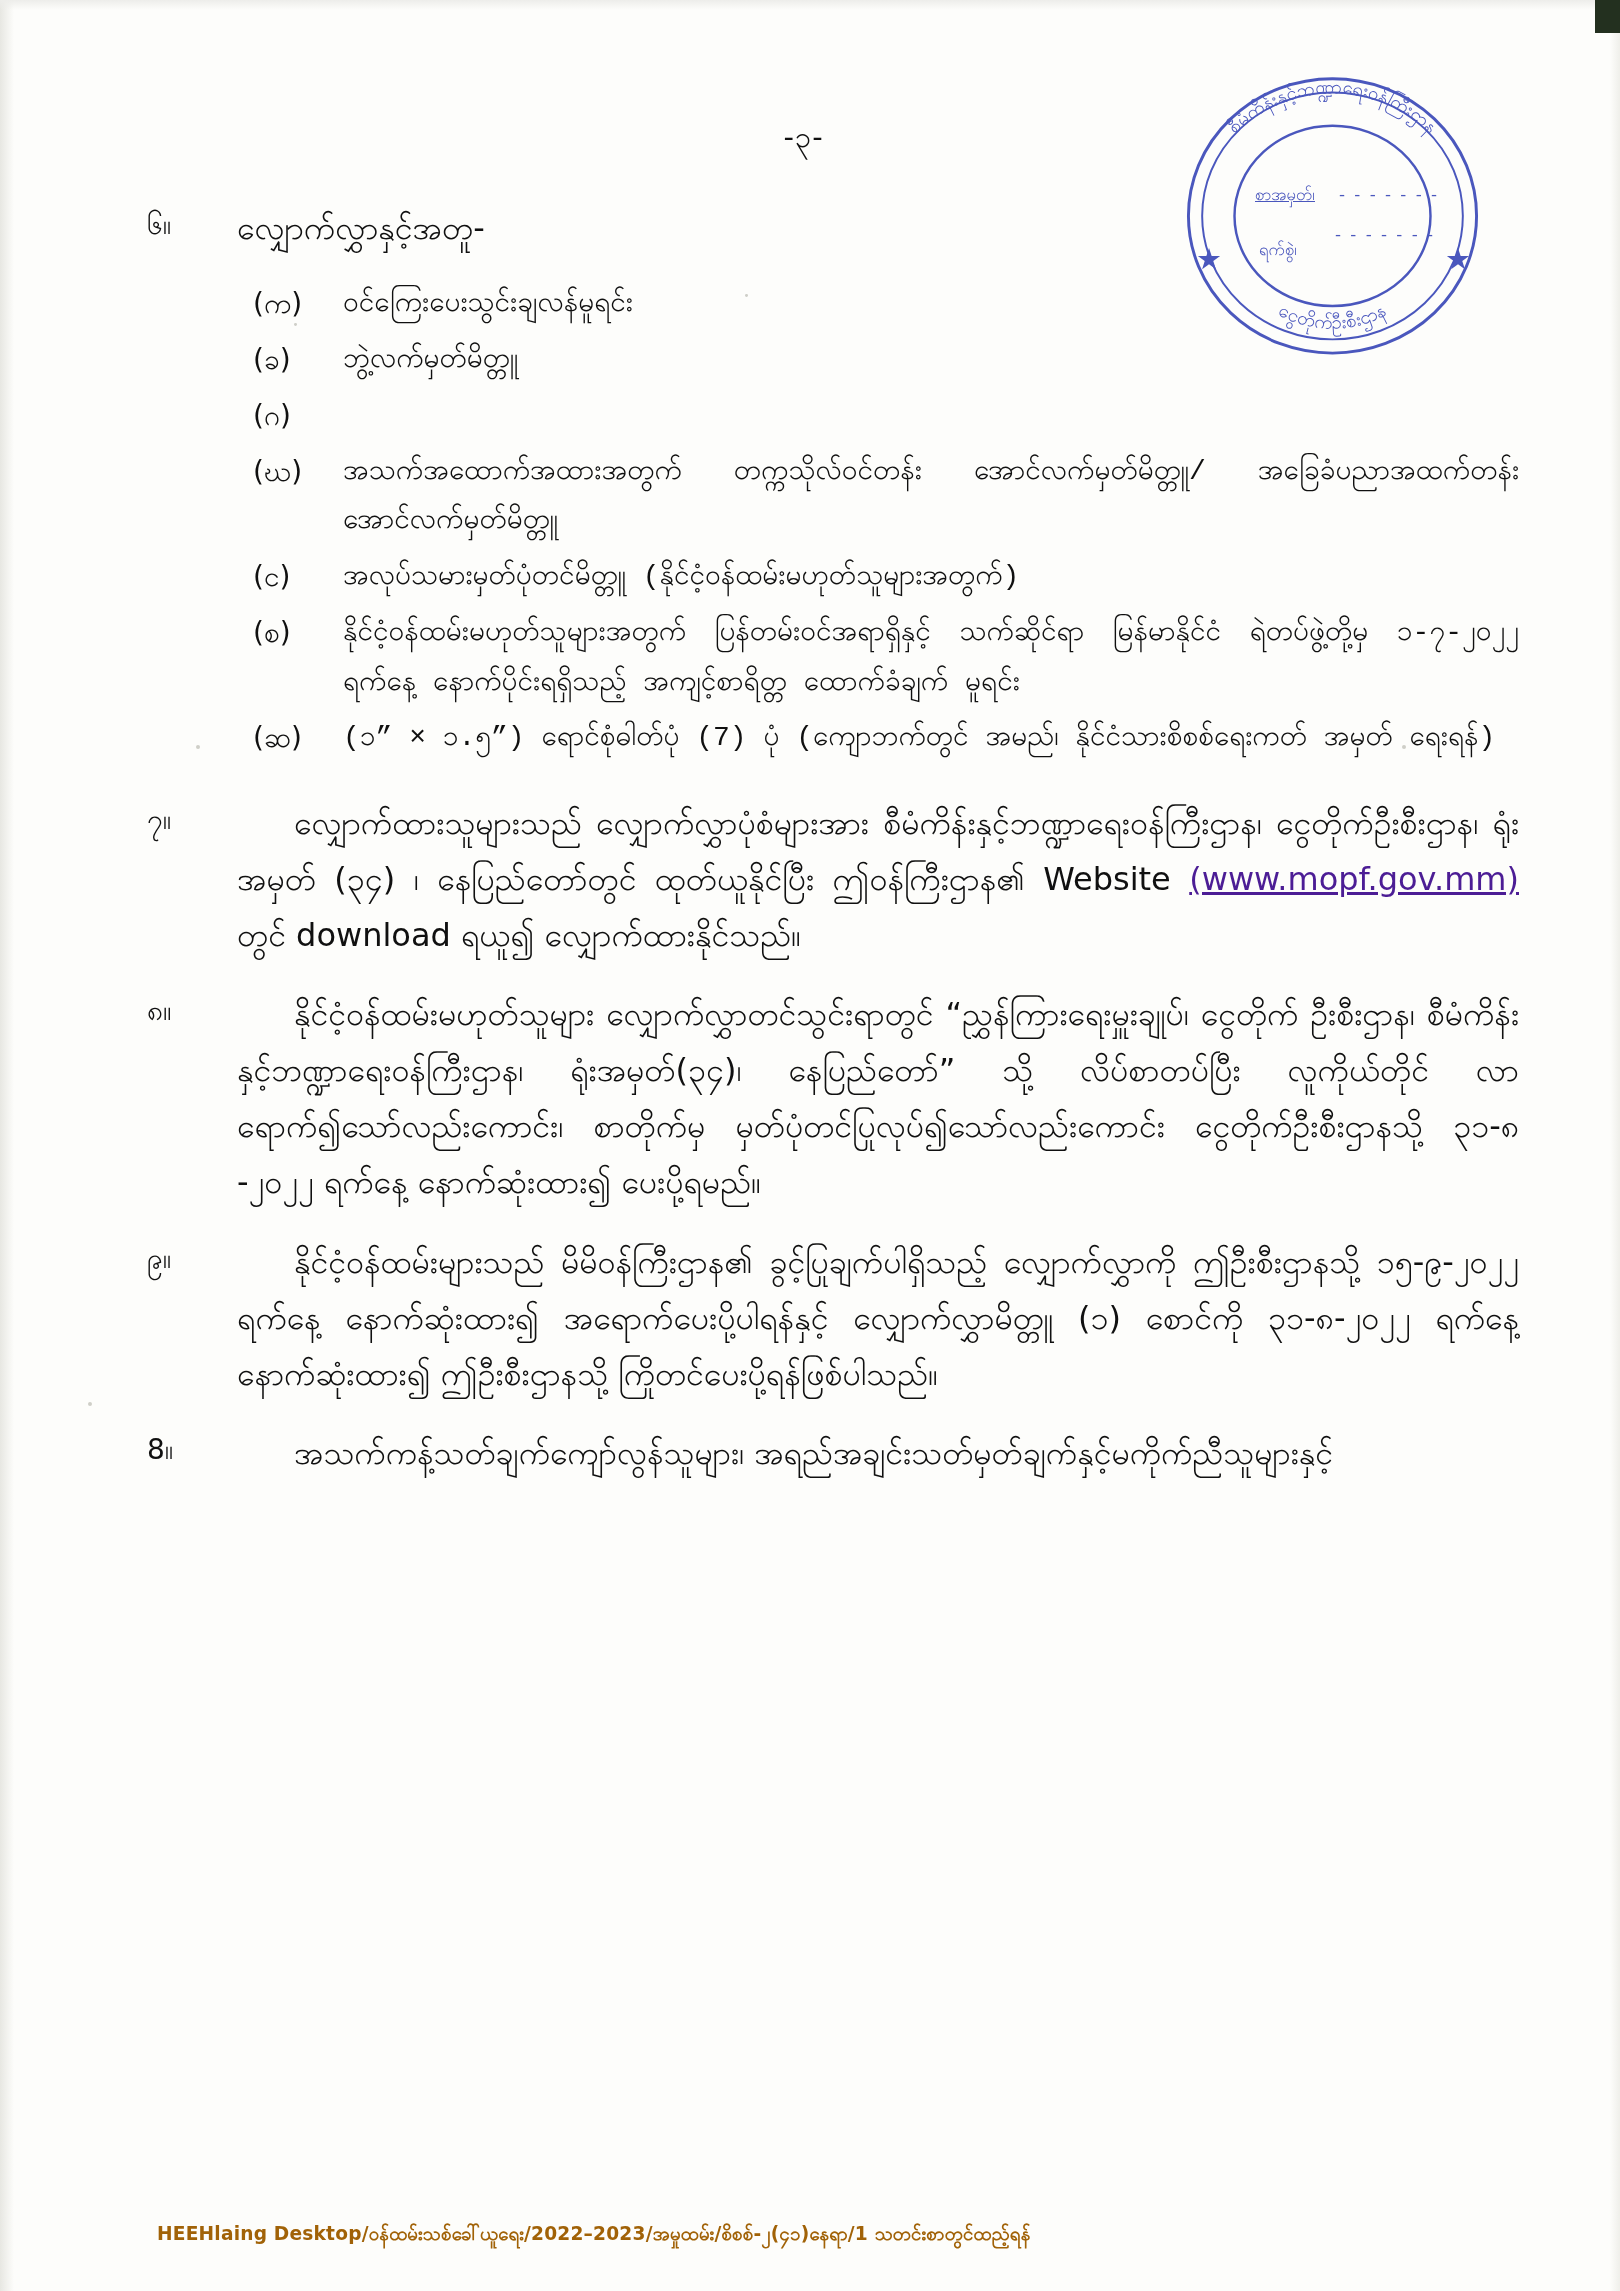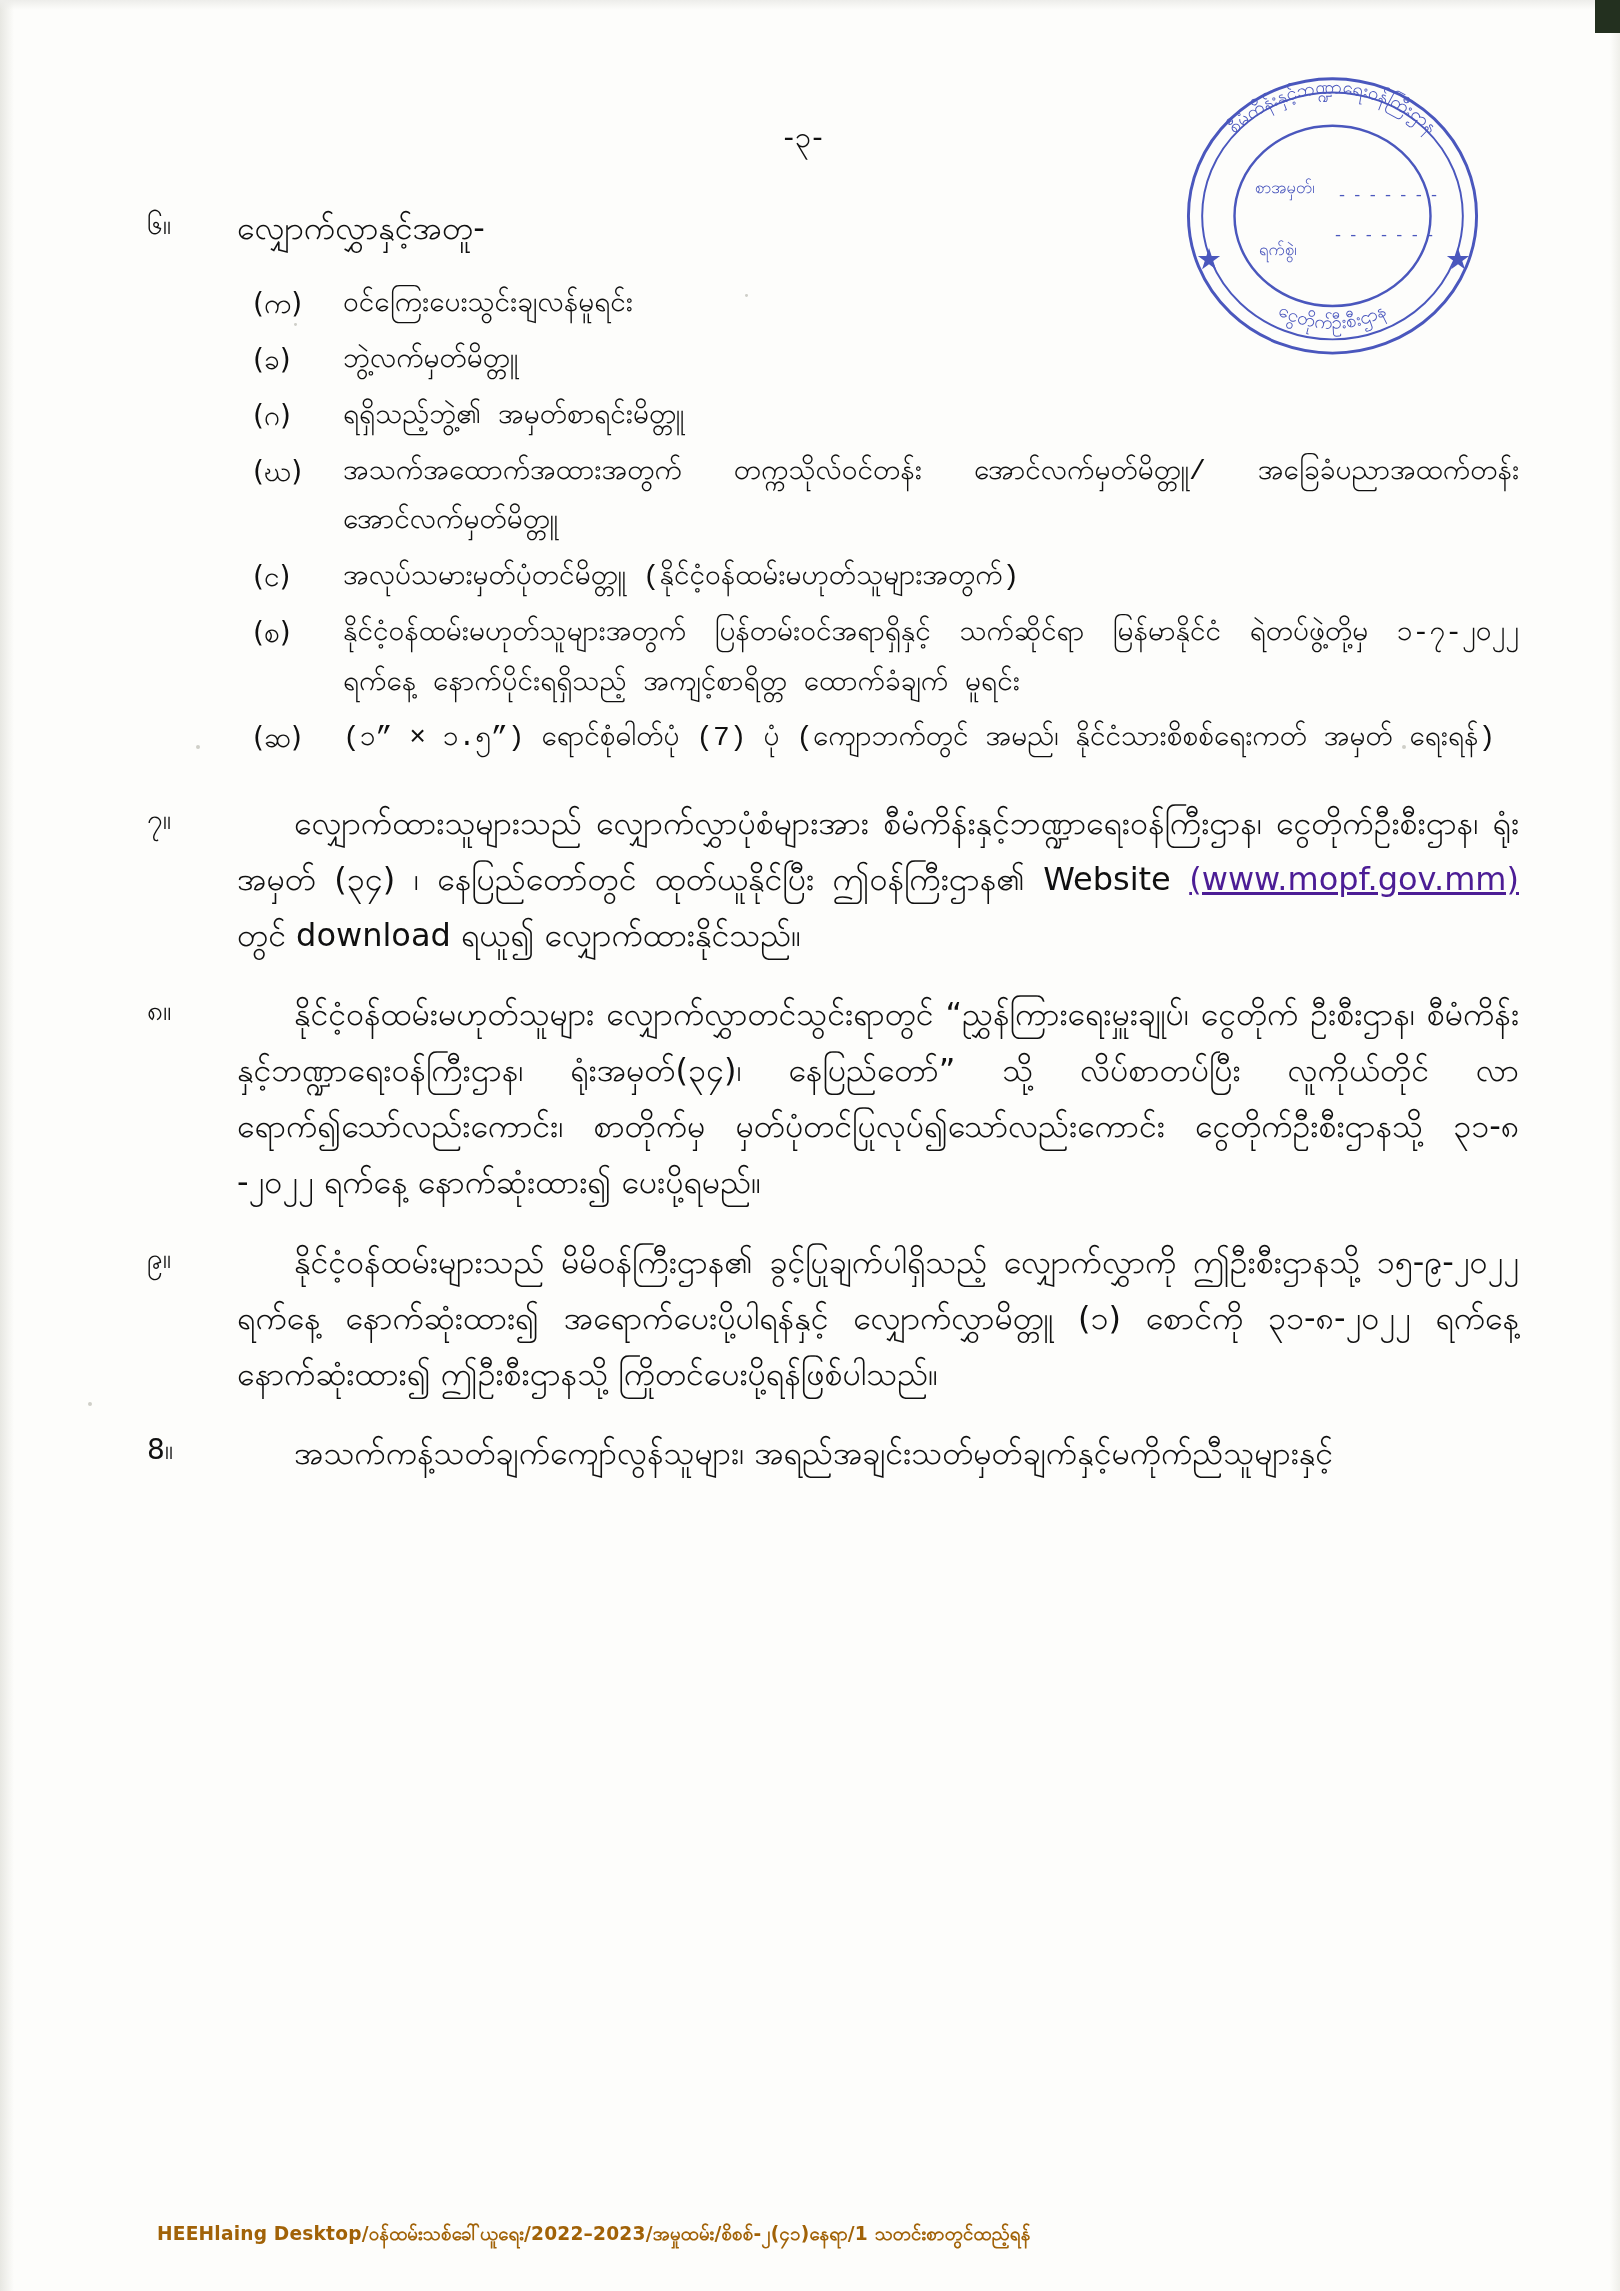--- a/index.html
+++ b/index.html
@@ -137,21 +137,21 @@
     opacity: 0.92;
   }
   .stamp svg { width: 100%; height: 100%; display: block; }
 
   .stamp-line-text {
     position: absolute;
     font-size: 16.7px;
     color: #3b49b8;
     white-space: nowrap;
   }
-  .stamp-t1 { left: 94px; top: 118px; }
+  .stamp-t1 { left: 94px; top: 125px; text-decoration: underline; }
   .stamp-t2 { left: 98px; top: 180px; }
   .stamp-dashes {
     position: absolute;
     font-size: 16.7px;
     color: #3b49b8;
     letter-spacing: 2px;
   }
   .stamp-d1 { left: 178px; top: 125px; }
   .stamp-d2 { left: 174px; top: 165px; }
 
@@ -224,21 +224,20 @@
     <div class="subitem">
       <div class="sub-label">(က)</div>
       <div class="sub-text">ဝင်ကြေးပေးသွင်းချလန်မူရင်း</div>
     </div>
     <div class="subitem">
       <div class="sub-label">(ခ)</div>
       <div class="sub-text">ဘွဲ့လက်မှတ်မိတ္တူ</div>
     </div>
     <div class="subitem">
       <div class="sub-label">(ဂ)</div>
-      <div class="sub-text">ရရှိသည့်ဘွဲ့၏ အမှတ်စာရင်းမိတ္တူ</div>
     </div>
     <div class="subitem">
       <div class="sub-label">(ဃ)</div>
       <div class="sub-text">အသက်အထောက်အထားအတွက် တက္ကသိုလ်ဝင်တန်း အောင်လက်မှတ်မိတ္တူ/ အခြေခံပညာအထက်တန်း အောင်လက်မှတ်မိတ္တူ</div>
     </div>
     <div class="subitem">
       <div class="sub-label">(င)</div>
       <div class="sub-text">အလုပ်သမားမှတ်ပုံတင်မိတ္တူ (နိုင်ငံ့ဝန်ထမ်းမဟုတ်သူများအတွက်)</div>
     </div>
     <div class="subitem">

